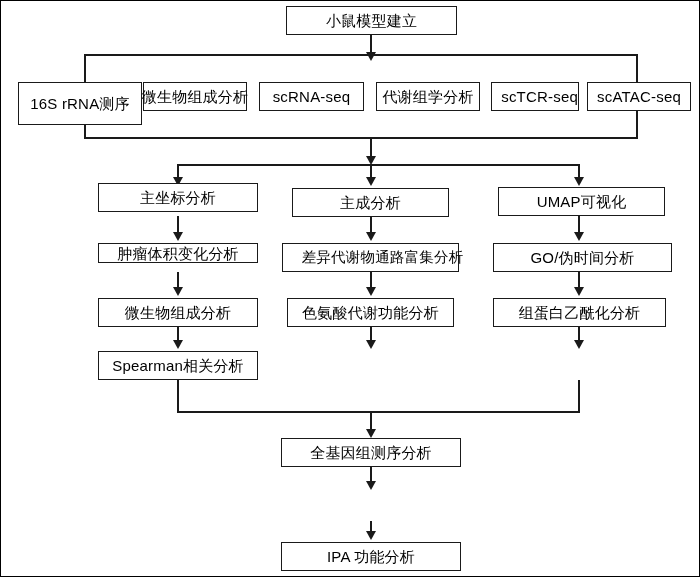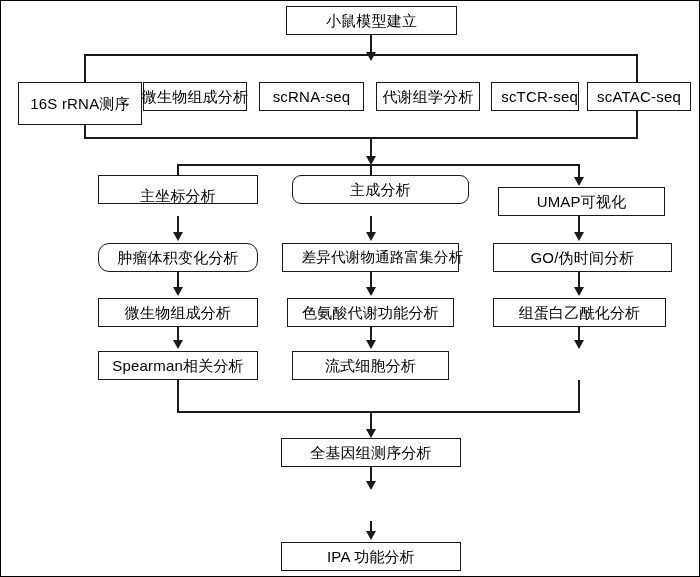--- a/index.html
+++ b/index.html
@@ -97,50 +97,47 @@
 
   <div class="hline" style="left:176px; top:163px; width:403px;"></div>
   <div class="vline" style="left:176px; top:163px; height:15px;"></div>
   <div class="arrowhead" style="left:171.8px; top:176px;"></div>
   <div class="vline" style="left:577.4px; top:163px; height:15px;"></div>
   <div class="arrowhead" style="left:573.2px; top:176px;"></div>
 
   <div class="vline" style="left:369.2px; top:163px; height:15px;"></div>
   <div class="arrowhead" style="left:365px; top:176px;"></div>
 
-  <div class="node f15" style="left:97px; top:174px; width:160px; height:29px;align-items:flex-end;">
+  <div class="node f15" style="left:97px; top:182px; width:160px; height:29px;">
     <span>主坐标分析</span>
   </div>
-  <div class="node f15" style="left:97px; top:242px; width:160px; height:29px;border-radius:11px;">
+  <div class="node f15" style="left:97px; top:242px; width:160px; height:20px;">
     <span>肿瘤体积变化分析</span>
   </div>
   <div class="node f15" style="left:97px; top:297px; width:160px; height:29px;">
     <span>微生物组成分析</span>
   </div>
   <div class="node f15" style="left:97px; top:350px; width:160px; height:29px;">
     <span>Spearman相关分析</span>
   </div>
   <div class="vline" style="left:176px; top:215px; height:18px;"></div>
   <div class="arrowhead" style="left:171.8px; top:231px;"></div>
   <div class="vline" style="left:176px; top:271px; height:17px;"></div>
   <div class="arrowhead" style="left:171.8px; top:286px;"></div>
   <div class="vline" style="left:176px; top:326px; height:15px;"></div>
   <div class="arrowhead" style="left:171.8px; top:339px;"></div>
 
-  <div class="node f15" style="left:291px; top:174px; width:177px; height:29px;border-radius:9px;">
+  <div class="node f15" style="left:291px; top:187px; width:157px; height:29px;">
     <span>主成分析</span>
   </div>
   <div class="node f14" style="left:281px; top:242px; width:177px; height:29px;">
     <span>差异代谢物通路富集分析</span>
   </div>
   <div class="node f15" style="left:286px; top:297px; width:167px; height:29px;">
     <span>色氨酸代谢功能分析</span>
-  </div>
-  <div class="node f15" style="left:291px; top:350px; width:157px; height:29px;">
-    <span>流式细胞分析</span>
   </div>
   <div class="vline" style="left:369.2px; top:215px; height:18px;"></div>
   <div class="arrowhead" style="left:365px; top:231px;"></div>
   <div class="vline" style="left:369.2px; top:271px; height:17px;"></div>
   <div class="arrowhead" style="left:365px; top:286px;"></div>
   <div class="vline" style="left:369.2px; top:326px; height:15px;"></div>
   <div class="arrowhead" style="left:365px; top:339px;"></div>
 
   <div class="node f15" style="left:497px; top:186px; width:167px; height:29px;justify-content:center;">
     <span>UMAP可视化</span>

